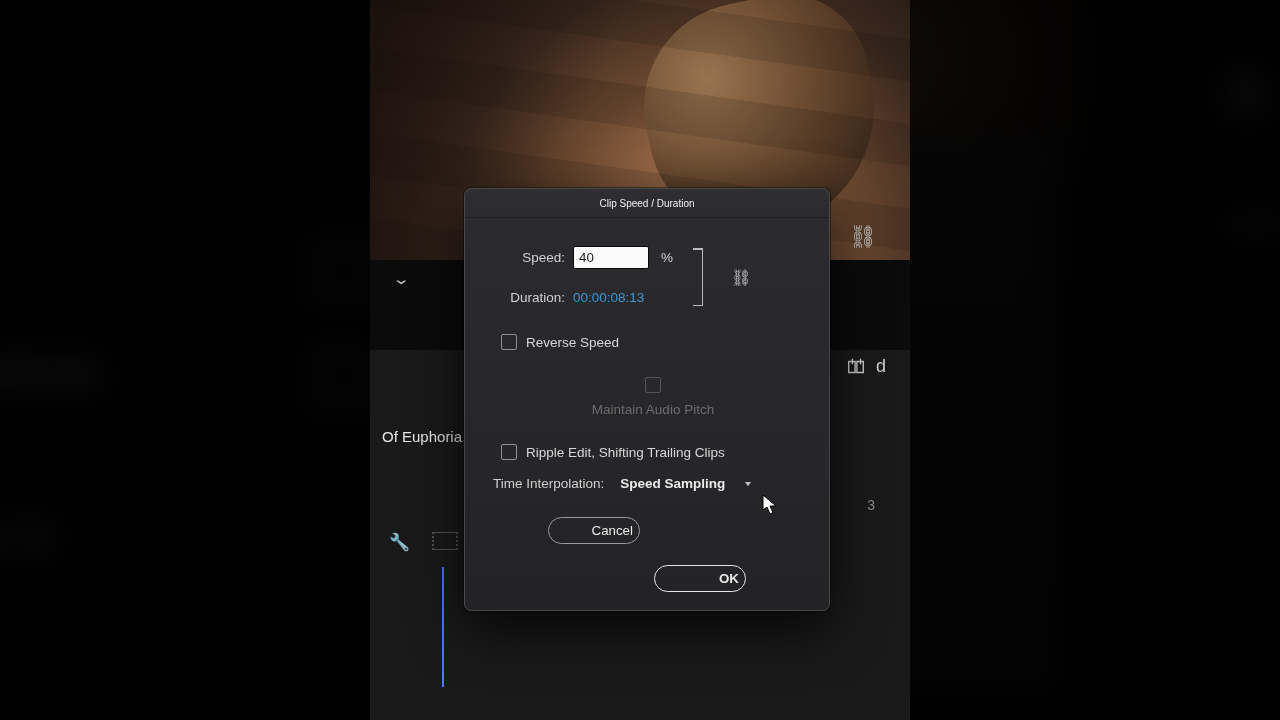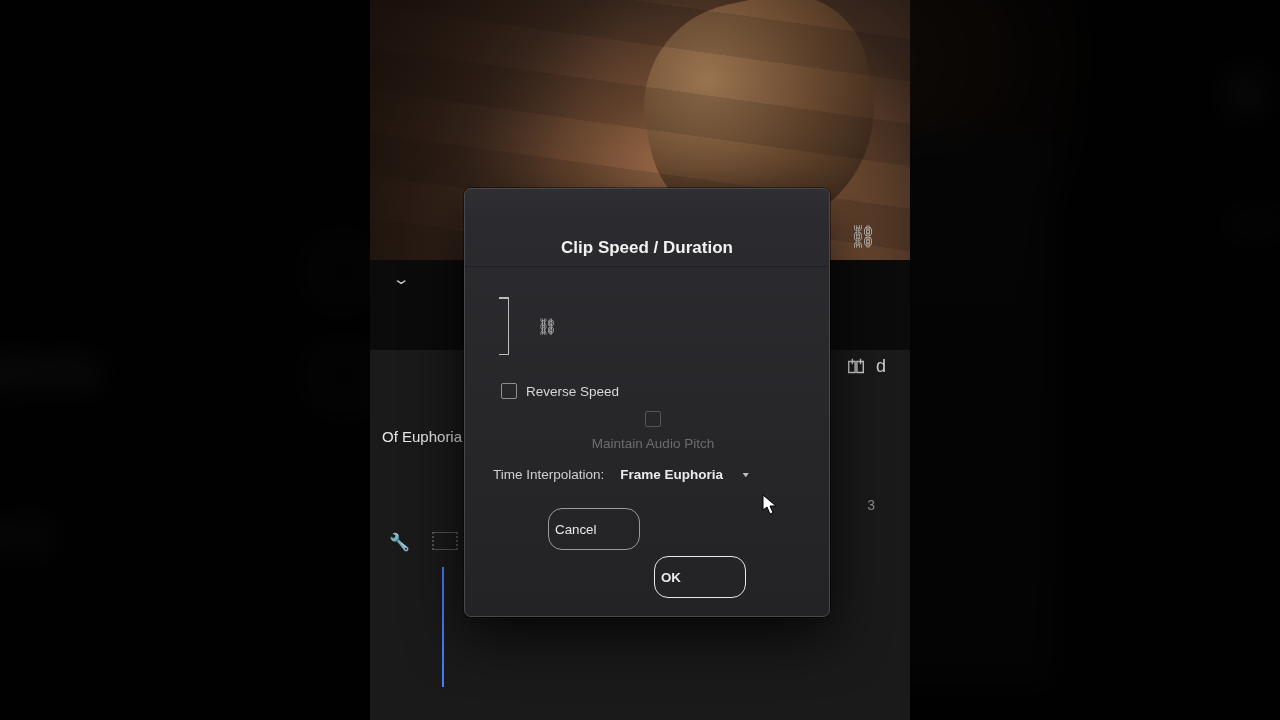--- a/index.html
+++ b/index.html
@@ -62,55 +62,55 @@
   .right-wf  {position:absolute;right:24px;top:356px;color:#cfcfcf;font-size:18px;display:flex;gap:10px;align-items:center;}
   .right-wf svg{width:20px;height:18px;}
   .bluebar{position:absolute;left:72px;top:567px;width:2px;height:120px;background:#4a7aff;}
 
   
   .dialog{position:absolute;left:464px;top:188px;width:364px;
           background:linear-gradient(180deg,#2f2f33 0%,#2b2b2f 8%,#232326 100%);
           border:1px solid #484848;border-radius:7px;
           box-shadow:0 18px 55px rgba(0,0,0,.8),0 0 0 1px rgba(0,0,0,.4);
           color:#dcdcdc;font-size:13.5px;}
-  .dlg-title{padding:9px 0 8px;text-align:center;font-weight:700;color:#f1f1f1;
-             font-size:17px;border-bottom:1px solid rgba(0,0,0,.25);margin-top:40px;}
+  .dlg-title{padding:9px 0 8px;text-align:center;font-weight:400;color:#f1f1f1;
+             font-size:10px;border-bottom:1px solid rgba(0,0,0,.25);}
 
   .dlg-body{padding:26px 28px 14px 28px;position:relative;}
   .sd-block{display:flex;align-items:center;gap:14px;}
   .sd-rows{display:flex;flex-direction:column;gap:18px;}
   .sd-row{display:flex;align-items:center;gap:8px;height:22px;}
   .sd-row .lbl{width:72px;text-align:right;color:#d0d0d0;}
   .speed-input{width:64px;height:21px;border:1px solid #0a0a0a;background:#fbfbfb;color:#1a1a1a;
                padding:0 5px;font:13.5px/19px inherit;border-radius:2px;}
   .pct{margin-left:4px;color:#d0d0d0;}
   .duration-val{color:#3a97d4;}
 
   .bracket{position:relative;width:30px;height:66px;display:flex;align-items:center;}
   .bracket .bline{position:absolute;right:14px;width:10px;height:1.5px;background:#bcbcbc;}
   .bracket .bline.top{top:4px;}
   .bracket .bline.bot{bottom:4px;}
   .bracket .bvert{position:absolute;right:14px;top:4px;bottom:4px;width:1.5px;background:#bcbcbc;}
   .link-icon{color:#cfcfcf;font-size:16px;}
 
-  .check-group{margin-top:24px;display:flex;flex-direction:column;gap:12px;padding-left:8px;}
+  .check-group{margin-top:24px;display:flex;flex-direction:column;gap:27px;padding-left:8px;}
   .ck{display:flex;align-items:center;gap:9px;color:#d7d7d7;}
   .ck.disabled{color:#6c6c6c;}
   .ck .box{width:14px;height:14px;border:1.5px solid #8f8f8f;border-radius:2px;flex:0 0 auto;}
   .ck.disabled .box{border-color:#555;}
   .ck.sub{margin-left:4px;flex-direction:column;}
 
   .ti-row{margin-top:16px;display:flex;align-items:center;gap:16px;}
   .ti-row .lbl{color:#d0d0d0;}
   .ti-val{color:#eaeaea;font-weight:600;display:flex;align-items:center;gap:20px;}
   .ti-caret{color:#bdbdbd;font-size:11px;transform:scaleY(.7);}
 
   .btn-row{display:flex;justify-content:center;gap:14px;padding:12px 0 18px;}
-  .btn{min-width:92px;height:42px;border-radius:14px;border:1.5px solid #9a9a9a;
-       background:transparent;color:#e8e8e8;font:13.5px/25px inherit;text-align:left;
+  .btn{min-width:92px;height:27px;border-radius:14px;border:1.5px solid #9a9a9a;
+       background:transparent;color:#e8e8e8;font:13.5px/25px inherit;text-align:right;
        cursor:pointer;}
   .btn.primary{border-color:#e8e8e8;font-weight:600;margin-top:48px;}
 
   
   .cursor{position:absolute;pointer-events:none;}
   .cursor svg{display:block;}
 </style>
 </head>
 <body>
 
@@ -158,43 +158,58 @@
   <span class="right-num">3</span>
   <div class="bluebar"></div>
 </div>
 
 <div class="dialog">
   <div class="dlg-title">Clip Speed / Duration</div>
 
   <div class="dlg-body">
 
     <div class="sd-block">
+      <div class="sd-rows">
+        <div class="sd-row">
+          <span class="lbl">Speed:</span>
+          <input class="speed-input" value="40" style="">
+          <span class="pct">%</span>
+        </div>
+        <div class="sd-row">
+          <span class="lbl">Duration:</span>
+          <span class="duration-val">00:00:08:13</span>
+        </div>
+      </div>
       <div class="bracket">
         <span class="bline top"></span>
           <span class="bvert"></span>
           <span class="bline bot"></span>
       </div>
       <span class="link-icon">⛓</span>
     </div>
 
     <div class="check-group">
       <label class="ck">
         <span class="box"></span>
         <span>Reverse Speed</span>
       </label>
       <label class="ck sub disabled">
         <span class="box"></span>
         <span>Maintain Audio Pitch</span>
       </label>
+      <label class="ck">
+        <span class="box"></span>
+        <span>Ripple Edit, Shifting Trailing Clips</span>
+      </label>
     </div>
 
     <div class="ti-row">
       <span class="lbl">Time Interpolation:</span>
       <span class="ti-val">
-        <span>Frame Euphoria</span>
+        <span>Speed Sampling</span>
         <span class="ti-caret">▾</span>
       </span>
     </div>
   </div>
 
   <div class="btn-row">
     <button class="btn">Cancel</button>
     <button class="btn primary">OK</button>
   </div>
 </div>

